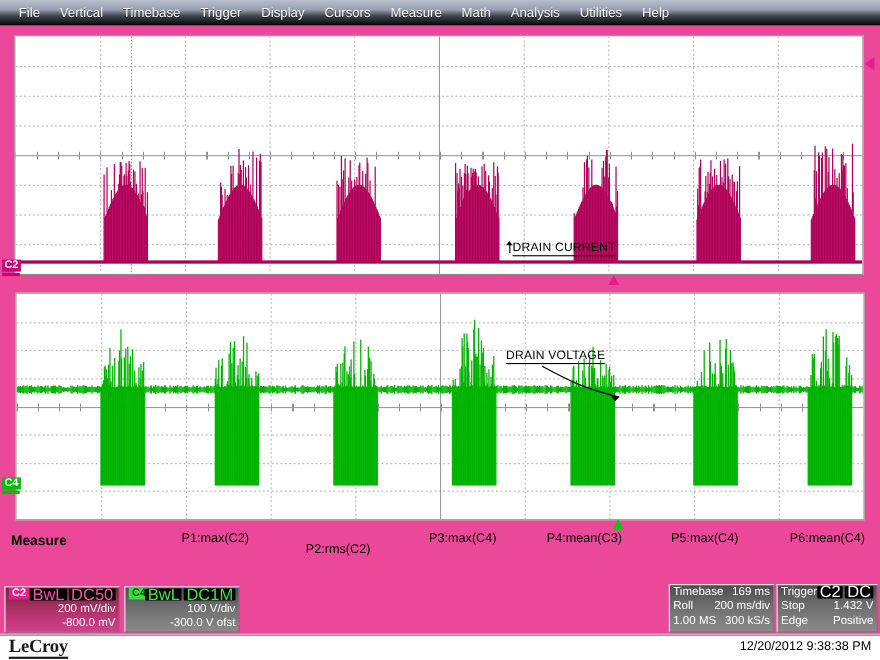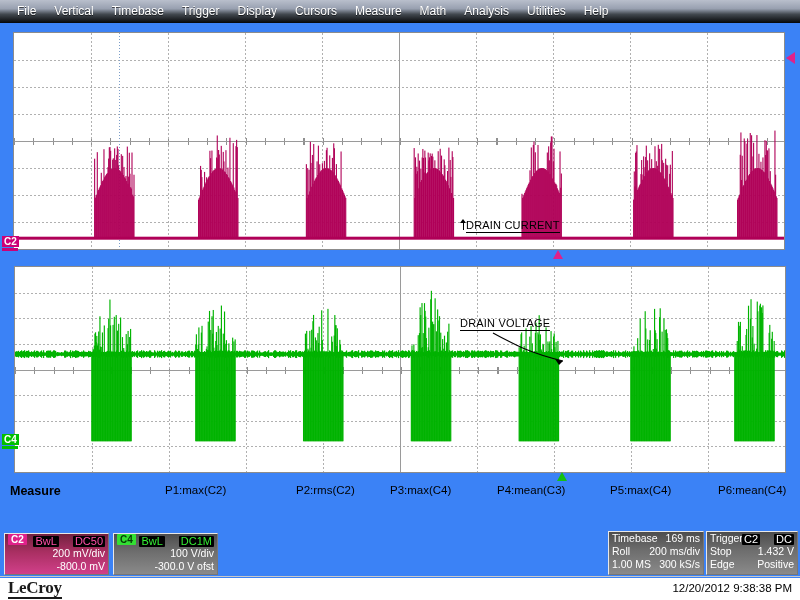--- a/index.html
+++ b/index.html
@@ -6,21 +6,21 @@
   html, body {
     margin: 0; padding: 0;
     width: 800px; height: 600px;
     background: #ffffff;
     font-family: "Liberation Sans", sans-serif;
     overflow: hidden;
   }
   #app {
     position: relative;
     width: 800px; height: 600px;
-    background: #3b82f6;
+    background: #ec4899;
   }
 
   
   .menubar {
     position: absolute; left: 0; top: 0;
     width: 800px; height: 23px;
     background: linear-gradient(to bottom, #b9bfcc 0%, #98a0b0 38%, #42484f 62%, #050608 100%);
     display: flex;
     align-items: center;
     padding-left: 8px;
@@ -177,22 +177,22 @@
   .db-line {
     position: relative; height: 13px; line-height: 13px;
     padding: 0 3px; white-space: nowrap;
   }
   .db-left { position: absolute; left: 3px; }
   .db-right { position: absolute; right: 3px; }
   .chip {
     display: inline-block;
     background: #000;
     padding: 0 2px;
-    margin-left: 14px;
-    font-size: 11px;
+    margin-left: 2px;
+    font-size: 15px;
     line-height: 11px;
     border-radius: 1px;
     vertical-align: middle;
   }
   .chip.pink { color: #ff4fa8; }
   .chip.green { color: #35ef35; }
   .chip.white { color: #ffffff; }
   .chanbadge {
     display: inline-block;
     padding: 0 3px;
@@ -1985,21 +1985,21 @@
   </div>
   <div class="chan-tag c4" style="left:2px; top:434px;">C4</div>
   <div class="chan-bar" style="left:2px; top:446px; background:#00c000;"></div>
   <div class="tri-up" style="left:557px; top:472px; border-bottom:9px solid #13c113;"></div>
 
   <div class="measure-area">
 
     <div class="measure-row" style="top:0px;">
       <div class="mrow-label bold">Measure</div>
       <div class="mcell" style="left:165px;">P1:max(C2)</div>
-      <div class="mcell" style="left:296px;">P2:rms(C2)</div>
+      <div class="mcell" style="left:278px;margin-top:10px;">P2:rms(C2)</div>
       <div class="mcell" style="left:390px;">P3:max(C4)</div>
       <div class="mcell" style="left:497px;">P4:mean(C3)</div>
       <div class="mcell" style="left:610px;">P5:max(C4)</div>
       <div class="mcell" style="left:718px;">P6:mean(C4)</div>
     </div>
 
 
   </div>
 
   <div class="desc-box desc-c2">

